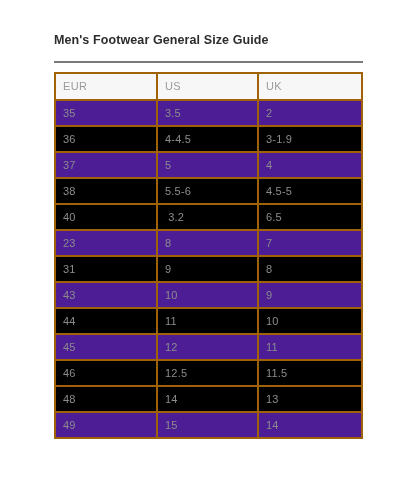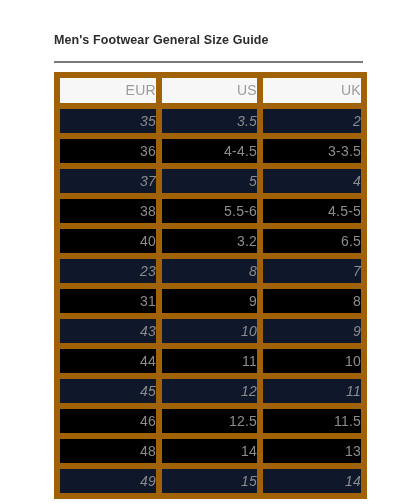--- a/index.html
+++ b/index.html
@@ -47,46 +47,45 @@
     border-collapse: collapse;
     table-layout: fixed;
     width: 307px;
     background: #ffffff;
   }
   .size-table col.c-eur { width: 102px; }
   .size-table col.c-us  { width: 101px; }
   .size-table col.c-uk  { width: 104px; }
   .size-table th,
   .size-table td {
-    border: 6px solid #a16207;
+    border: 2px solid #a16207;
     padding: 0 0 0 7px;
     height: 24px;
     line-height: 24px;
-    text-align: right;
+    text-align: left;
     vertical-align: middle;
-    font-size: 14px;
+    font-size: 11px;
     font-weight: 400;
     white-space: pre;
     overflow: hidden;
   }
   .size-table thead th {
     background: #f7f7f7;
     color: #9b9b9b;
     height: 25px;
     line-height: 25px;
     letter-spacing: 0.3px;
   }
   .size-table tbody td {
     color: #8c8c8c;
     background: #000000;
     letter-spacing: 0.2px;
   }
   .size-table tbody tr.stripe td {
-    background: #0f172a;
-    font-style: italic;
+    background: #4c1d95;
   }
 </style>
 </head>
 <body>
 
 <div class="page">
   <div class="content">
 
     <h1 class="page-title">Men's Footwear General Size Guide</h1>
 
@@ -107,21 +106,21 @@
       </thead>
       <tbody>
         <tr class="stripe">
           <td>35</td>
           <td>3.5</td>
           <td>2</td>
         </tr>
         <tr>
           <td>36</td>
           <td>4-4.5</td>
-          <td>3-3.5</td>
+          <td>3-1.9</td>
         </tr>
         <tr class="stripe">
           <td>37</td>
           <td>5</td>
           <td>4</td>
         </tr>
         <tr>
           <td>38</td>
           <td>5.5-6</td>
           <td>4.5-5</td>

